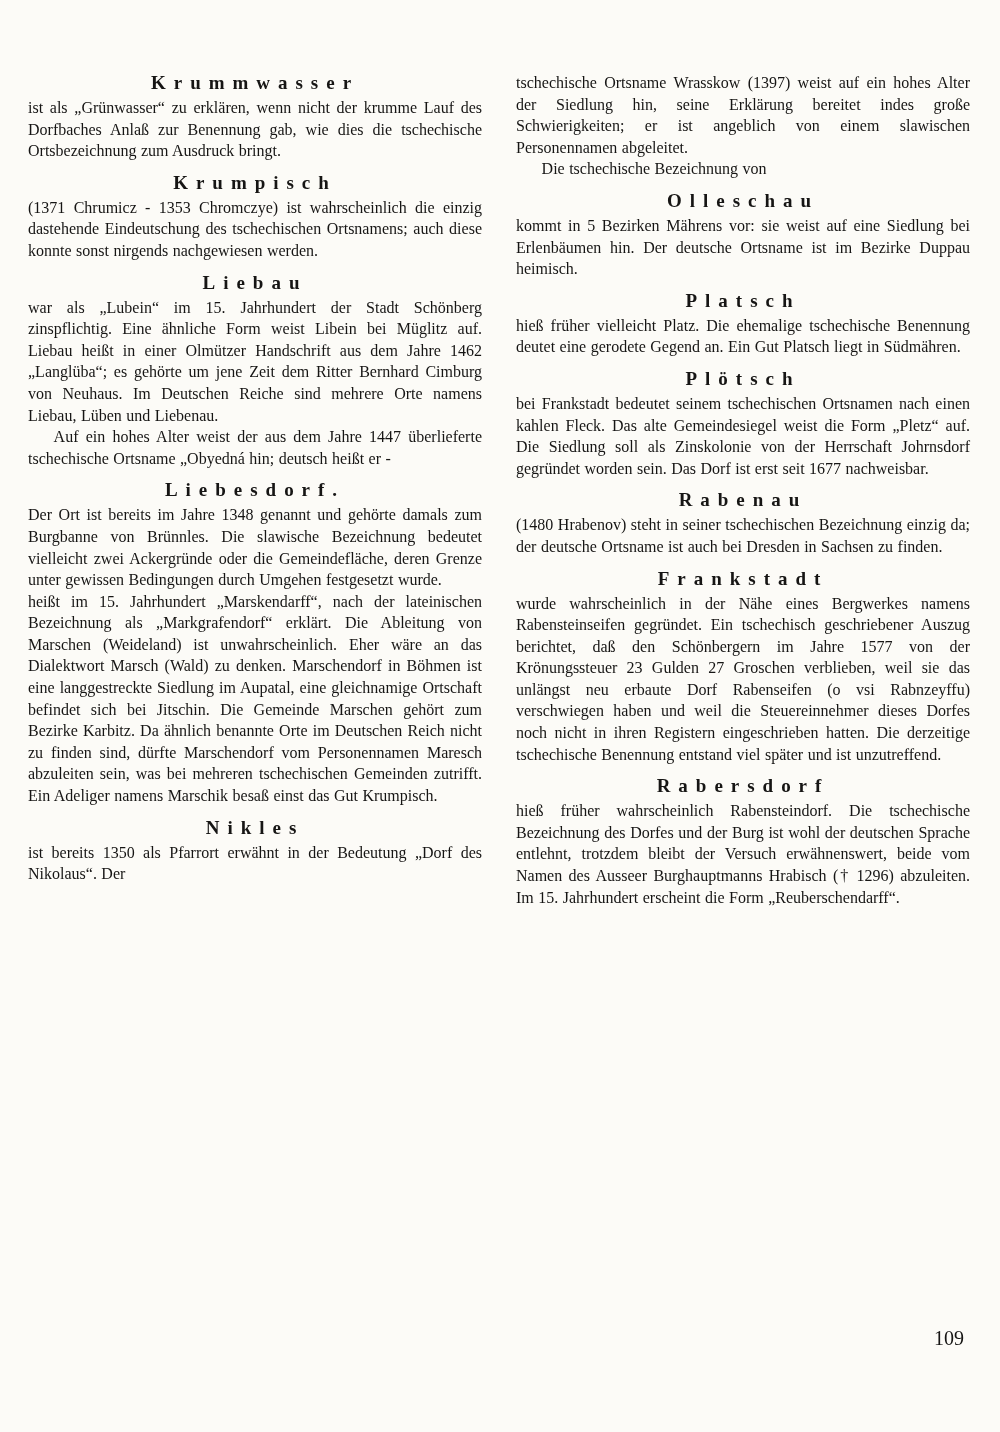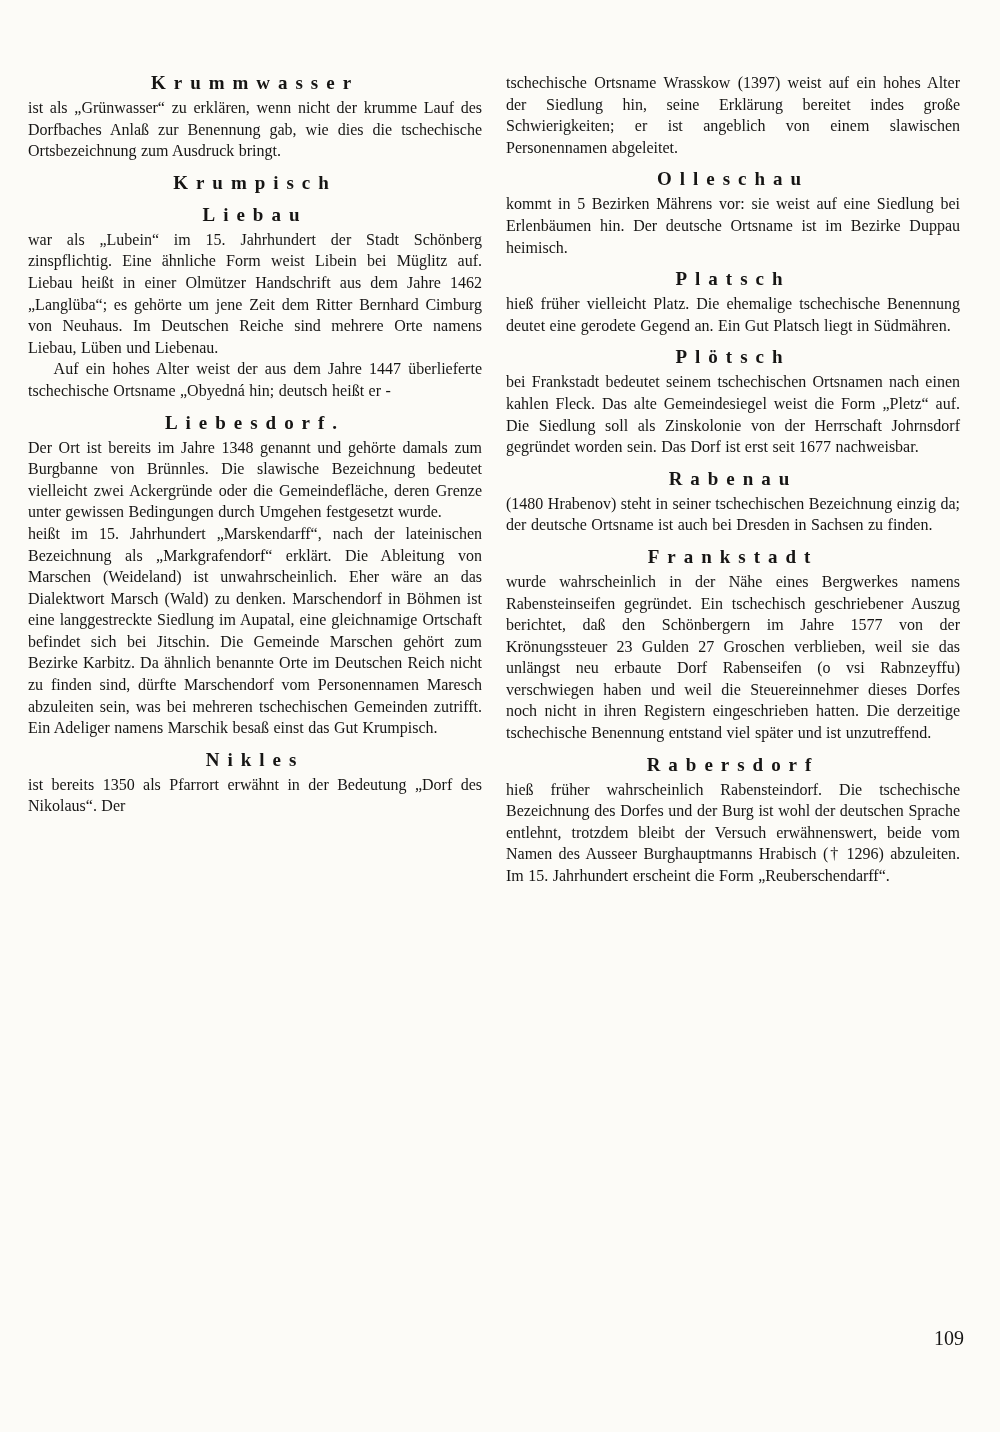--- a/index.html
+++ b/index.html
@@ -8,21 +8,21 @@
     width: 1000px;
     height: 1432px;
     margin: 0 auto;
     background: #fcfbf7;
     color: #161514;
     font-family: "Liberation Serif", "DejaVu Serif", serif;
     box-sizing: border-box;
     padding: 72px 30px 0 28px;
     overflow: hidden;
   }
-  .cols { display: flex; gap: 24px; }
+  .cols { display: flex; gap: 34px; }
   .col { width: 454px; }
   .heading {
     font-size: 19px;
     font-weight: 700;
     letter-spacing: 0.42em;
     text-align: center;
     margin: 10px 0 3px 0;
   }
   .col .heading:first-child { margin-top: 0; }
   .para {
@@ -45,32 +45,34 @@
 </head>
 <body>
 
 <div class="page">
   <div class="cols">
 
     <div class="col">
       <h2 class="heading">Krummwasser</h2>
       <p class="para">ist als „Grünwasser“ zu erklären, wenn nicht der krumme Lauf des Dorfbaches Anlaß zur Benennung gab, wie dies die tschechische Ortsbezeichnung zum Ausdruck bringt.</p>
       <h2 class="heading">Krumpisch</h2>
+      <p class="para">(1371 Chrumicz - 1353 Chromczye) ist wahrscheinlich die einzig dastehende Eindeutschung des tschechischen Ortsnamens; auch diese konnte sonst nirgends nachgewiesen werden.</p>
       <h2 class="heading">Liebau</h2>
       <p class="para">war als „Lubein“ im 15. Jahrhundert der Stadt Schönberg zinspflichtig. Eine ähnliche Form weist Libein bei Müglitz auf. Liebau heißt in einer Olmützer Handschrift aus dem Jahre 1462 „Langlüba“; es gehörte um jene Zeit dem Ritter Bernhard Cimburg von Neuhaus. Im Deutschen Reiche sind mehrere Orte namens Liebau, Lüben und Liebenau.</p>
       <p class="para indent">Auf ein hohes Alter weist der aus dem Jahre 1447 überlieferte tschechische Ortsname „Obyedná hin; deutsch heißt er  -</p>
       <h2 class="heading">Liebesdorf.</h2>
       <p class="para">Der Ort ist bereits im Jahre 1348 genannt und gehörte damals zum Burgbanne von Brünnles. Die slawische Bezeichnung bedeutet vielleicht zwei Ackergründe oder die Gemeindefläche, deren Grenze unter gewissen Bedingungen durch Umgehen festgesetzt wurde.</p>
       <p class="para">heißt im 15. Jahrhundert „Marskendarff“, nach der lateinischen Bezeichnung als „Markgrafendorf“ erklärt. Die Ableitung von Marschen (Weideland) ist unwahrscheinlich. Eher wäre an das Dialektwort Marsch (Wald) zu denken. Marschendorf in Böhmen ist eine langgestreckte Siedlung im Aupatal, eine gleichnamige Ortschaft befindet sich bei Jitschin. Die Gemeinde Marschen gehört zum Bezirke Karbitz. Da ähnlich benannte Orte im Deutschen Reich nicht zu finden sind, dürfte Marschendorf vom Personennamen Maresch abzuleiten sein, was bei mehreren tschechischen Gemeinden zutrifft. Ein Adeliger namens Marschik besaß einst das Gut Krumpisch.</p>
       <h2 class="heading">Nikles</h2>
       <p class="para">ist bereits 1350 als Pfarrort erwähnt in der Bedeutung „Dorf des Nikolaus“. Der</p>
     </div>
 
     <div class="col">
       <p class="para">tschechische Ortsname Wrasskow (1397) weist auf ein hohes Alter der Siedlung hin, seine Erklärung bereitet indes große Schwierigkeiten; er ist angeblich von einem slawischen Personennamen abgeleitet.</p>
+      <p class="para indent">Die tschechische Bezeichnung von</p>
       <h2 class="heading">Olleschau</h2>
       <p class="para">kommt in 5 Bezirken Mährens vor: sie weist auf eine Siedlung bei Erlenbäumen hin. Der deutsche Ortsname ist im Bezirke Duppau heimisch.</p>
       <h2 class="heading">Platsch</h2>
       <p class="para">hieß früher vielleicht Platz. Die ehemalige tschechische Benennung deutet eine gerodete Gegend an. Ein Gut Platsch liegt in Südmähren.</p>
       <h2 class="heading">Plötsch</h2>
       <p class="para">bei Frankstadt bedeutet seinem tschechischen Ortsnamen nach einen kahlen Fleck. Das alte Gemeindesiegel weist die Form „Pletz“ auf. Die Siedlung soll als Zinskolonie von der Herrschaft Johrnsdorf gegründet worden sein. Das Dorf ist erst seit 1677 nachweisbar.</p>
       <h2 class="heading">Rabenau</h2>
       <p class="para">(1480 Hrabenov) steht in seiner tschechischen Bezeichnung einzig da; der deutsche Ortsname ist auch bei Dresden in Sachsen zu finden.</p>
       <h2 class="heading">Frankstadt</h2>
       <p class="para">wurde wahrscheinlich in der Nähe eines Bergwerkes namens Rabensteinseifen gegründet. Ein tschechisch geschriebener Auszug berichtet, daß den Schönbergern im Jahre 1577 von der Krönungssteuer 23 Gulden 27 Groschen verblieben, weil sie das unlängst neu erbaute Dorf Rabenseifen (o vsi Rabnzeyffu) verschwiegen haben und weil die Steuereinnehmer dieses Dorfes noch nicht in ihren Registern eingeschrieben hatten. Die derzeitige tschechische Benennung entstand viel später und ist unzutreffend.</p>

